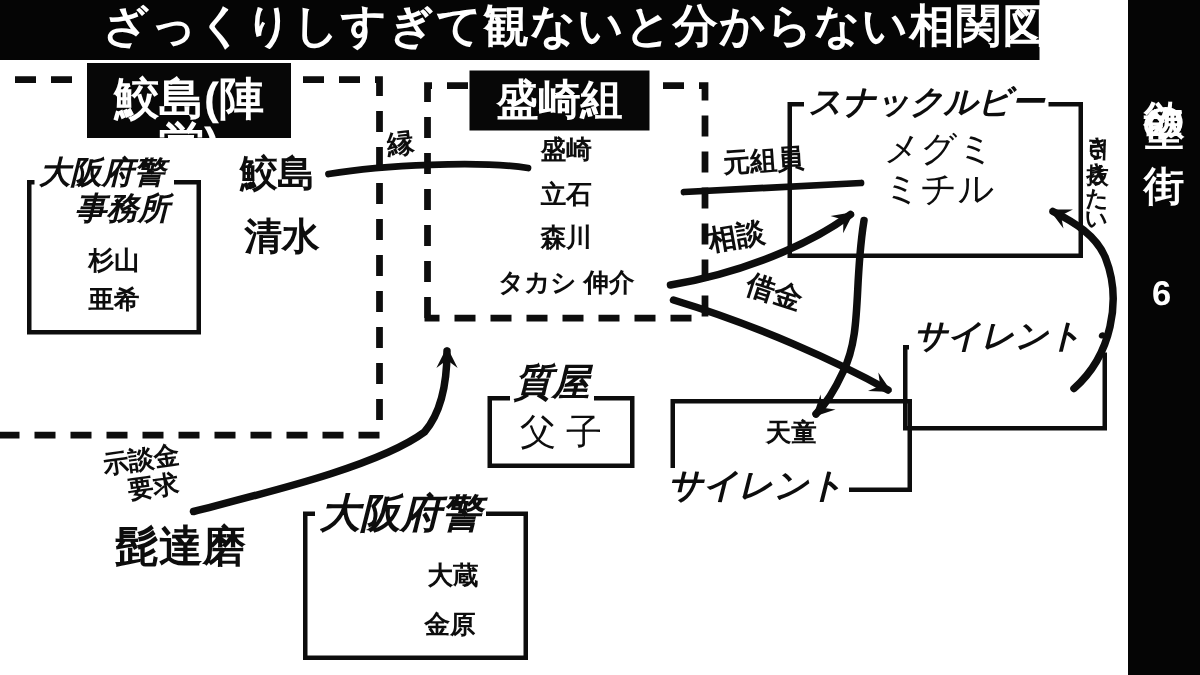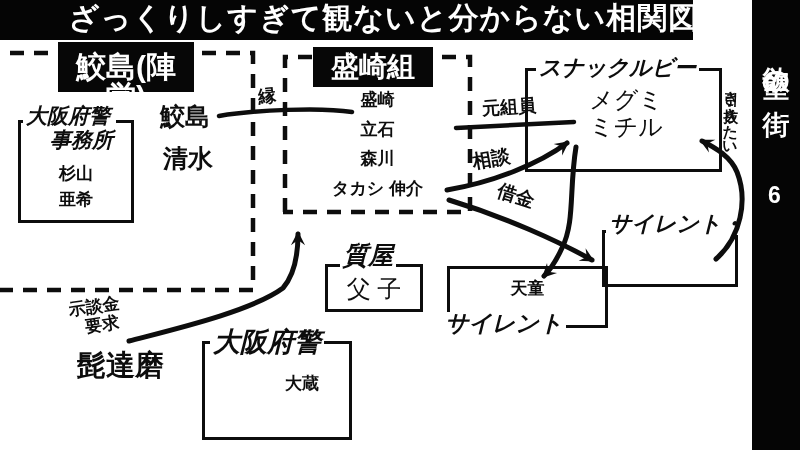--- a/index.html
+++ b/index.html
@@ -104,20 +104,21 @@
   <div class="abs lbl b" style="left:340px;top:243px;font-size:25px;">質屋</div>
   <div class="abs n22 center" style="left:325px;top:277px;width:98px;z-index:3">父 子</div>
 
   <div class="abs box box-tendo"></div>
   <div class="abs n23 center" style="left:447px;top:280px;width:161px;z-index:3">天童</div>
   <div class="abs lbl b" style="left:442px;top:312px;font-size:23px;">サイレント</div>
 
   <div class="abs box box-police"></div>
   <div class="abs lbl b" style="left:210px;top:329px;font-size:27px;">大阪府警</div>
   <div class="abs n23 center" style="left:252px;top:375px;width:100px;z-index:3">大蔵</div>
+  <div class="abs n23 center" style="left:250px;top:408px;width:100px;z-index:3">金原</div>
 
   <div class="abs name-higedaruma">髭達磨</div>
 
   <div class="abs hand lab-en">縁</div>
   <div class="abs hand lab-former">元組員</div>
   <div class="abs hand lab-consult">相談</div>
   <div class="abs hand lab-debt">借金</div>
   <div class="abs lab-poach">引き抜きたい</div>
   <div class="abs hand lab-settle">
     <div>示談金</div>

